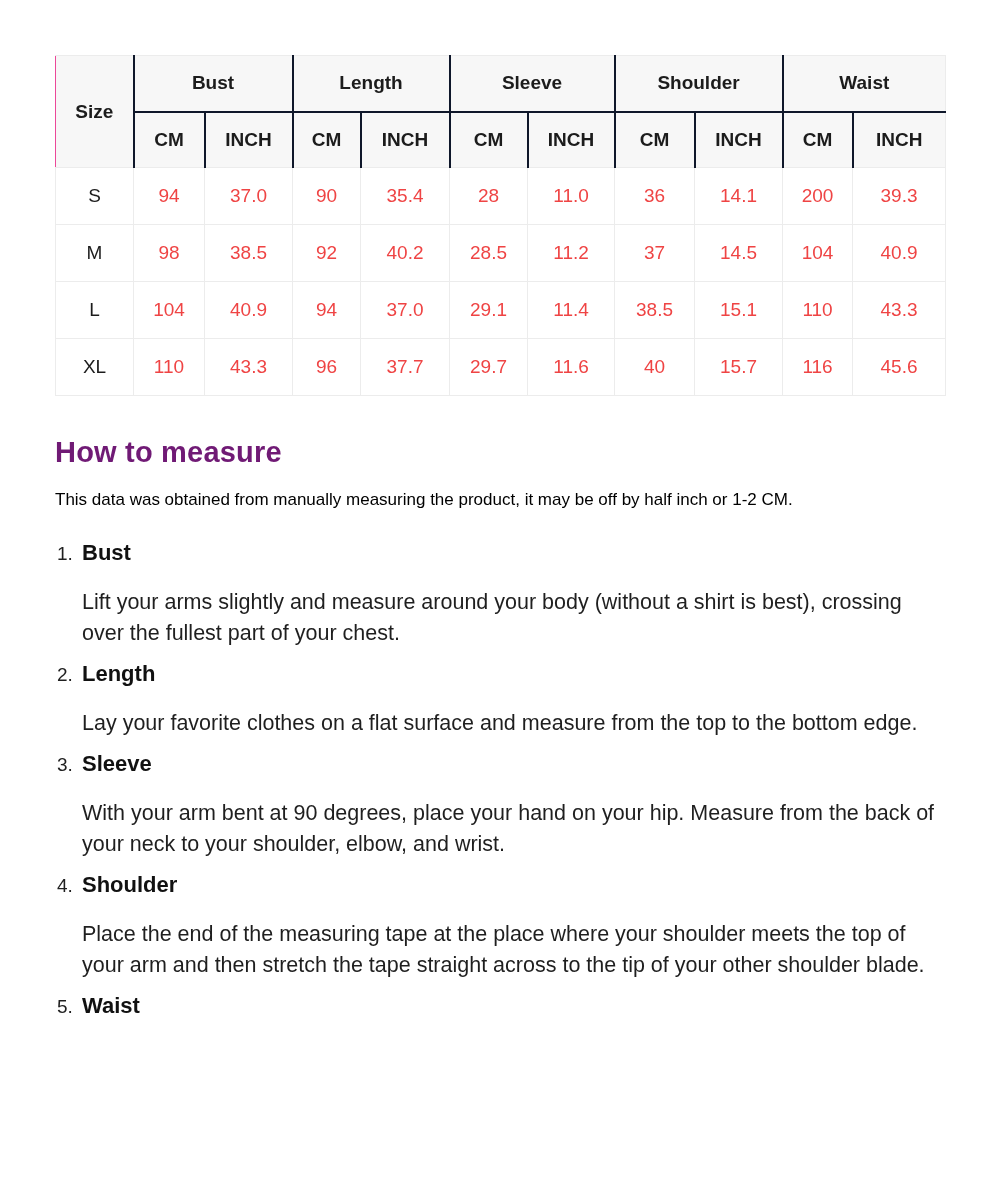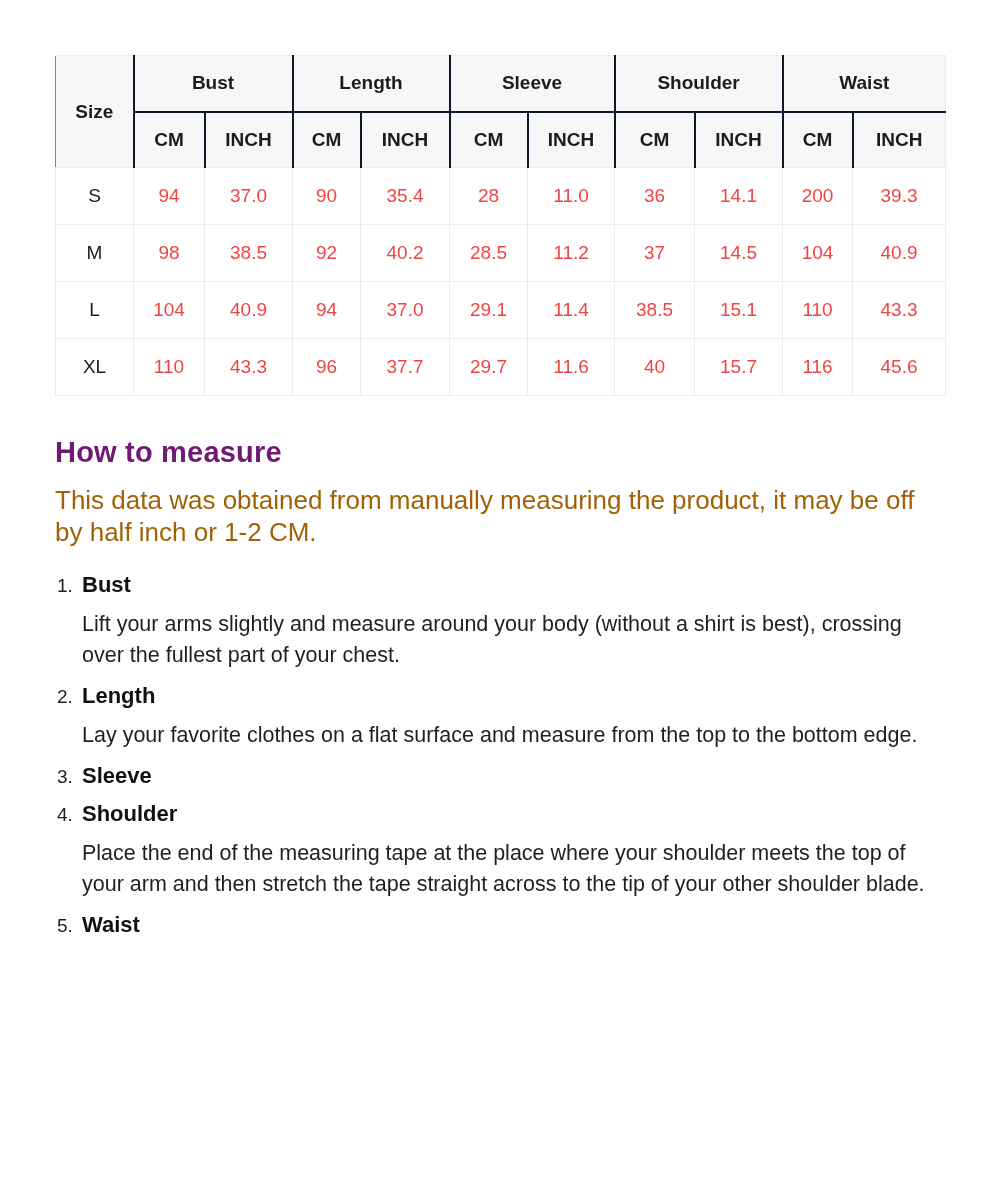--- a/index.html
+++ b/index.html
@@ -55,23 +55,23 @@
   .htm-heading {
     margin-top: 40px;
     font-size: 29px;
     font-weight: bold;
     color: #701a75;
     letter-spacing: 0.2px;
   }
   .htm-intro {
     margin-top: 15px;
     width: 890px;
-    font-size: 26px;
+    font-size: 17px;
     line-height: 32px;
-    color: #a16207;
+    color: #000000;
   }
   .measure-list { margin-top: 24px; width: 890px; }
   .measure-item { margin-bottom: 12px; }
   .measure-item-head {
     display: flex;
     align-items: baseline;
   }
   .item-num {
     width: 27px;
     flex: 0 0 27px;
@@ -79,21 +79,21 @@
     color: #1f1f1f;
     padding-left: 2px;
   }
   .item-term {
     font-size: 22px;
     font-weight: bold;
     color: #111111;
   }
   .item-desc {
     margin-left: 27px;
-    margin-top: 11px;
+    margin-top: 21px;
     font-size: 21.5px;
     line-height: 31px;
     color: #1f1f1f;
     max-width: 862px;
   }
 </style>
 </head>
 <body>
 
 <div class="page">
@@ -210,20 +210,21 @@
         <span class="item-term">Length</span>
       </div>
       <div class="item-desc">Lay your favorite clothes on a flat surface and measure from the top to the bottom edge.</div>
     </div>
 
     <div class="measure-item">
       <div class="measure-item-head">
         <span class="item-num">3.</span>
         <span class="item-term">Sleeve</span>
       </div>
+      <div class="item-desc">With your arm bent at 90 degrees, place your hand on your hip. Measure from the back of your neck to your shoulder, elbow, and wrist.</div>
     </div>
 
     <div class="measure-item">
       <div class="measure-item-head">
         <span class="item-num">4.</span>
         <span class="item-term">Shoulder</span>
       </div>
       <div class="item-desc">Place the end of the measuring tape at the place where your shoulder meets the top of your arm and then stretch the tape straight across to the tip of your other shoulder blade.</div>
     </div>
 

